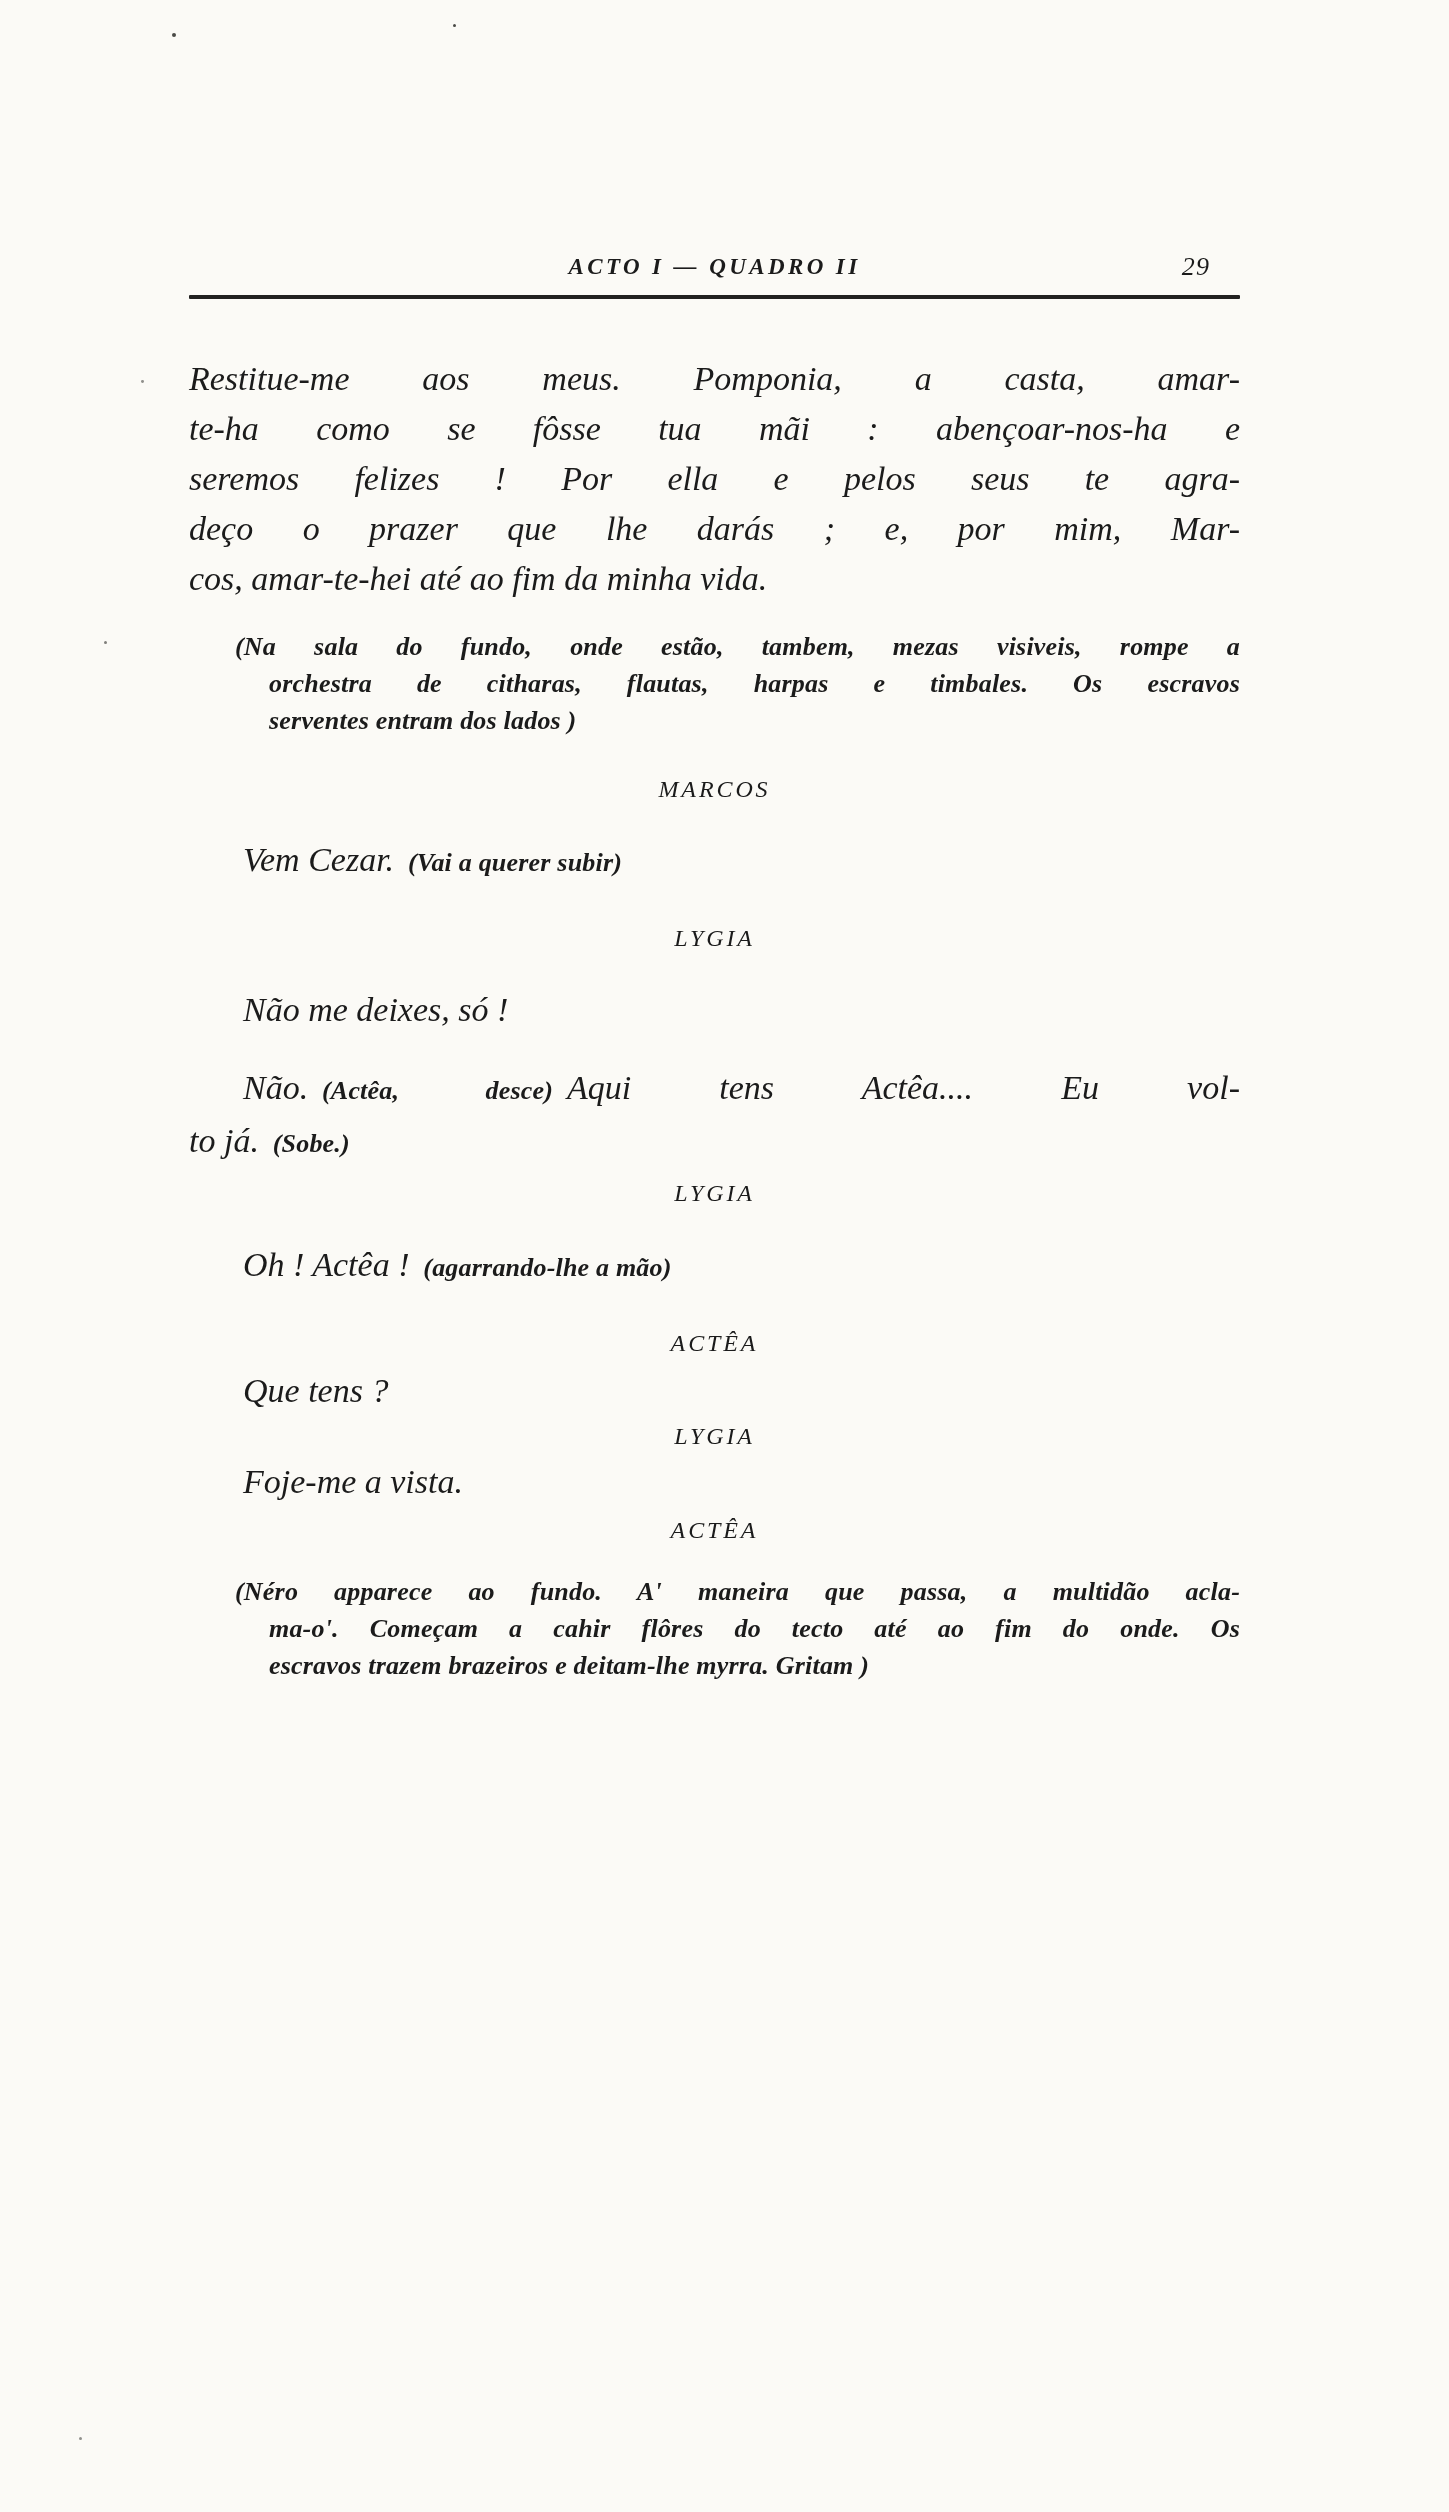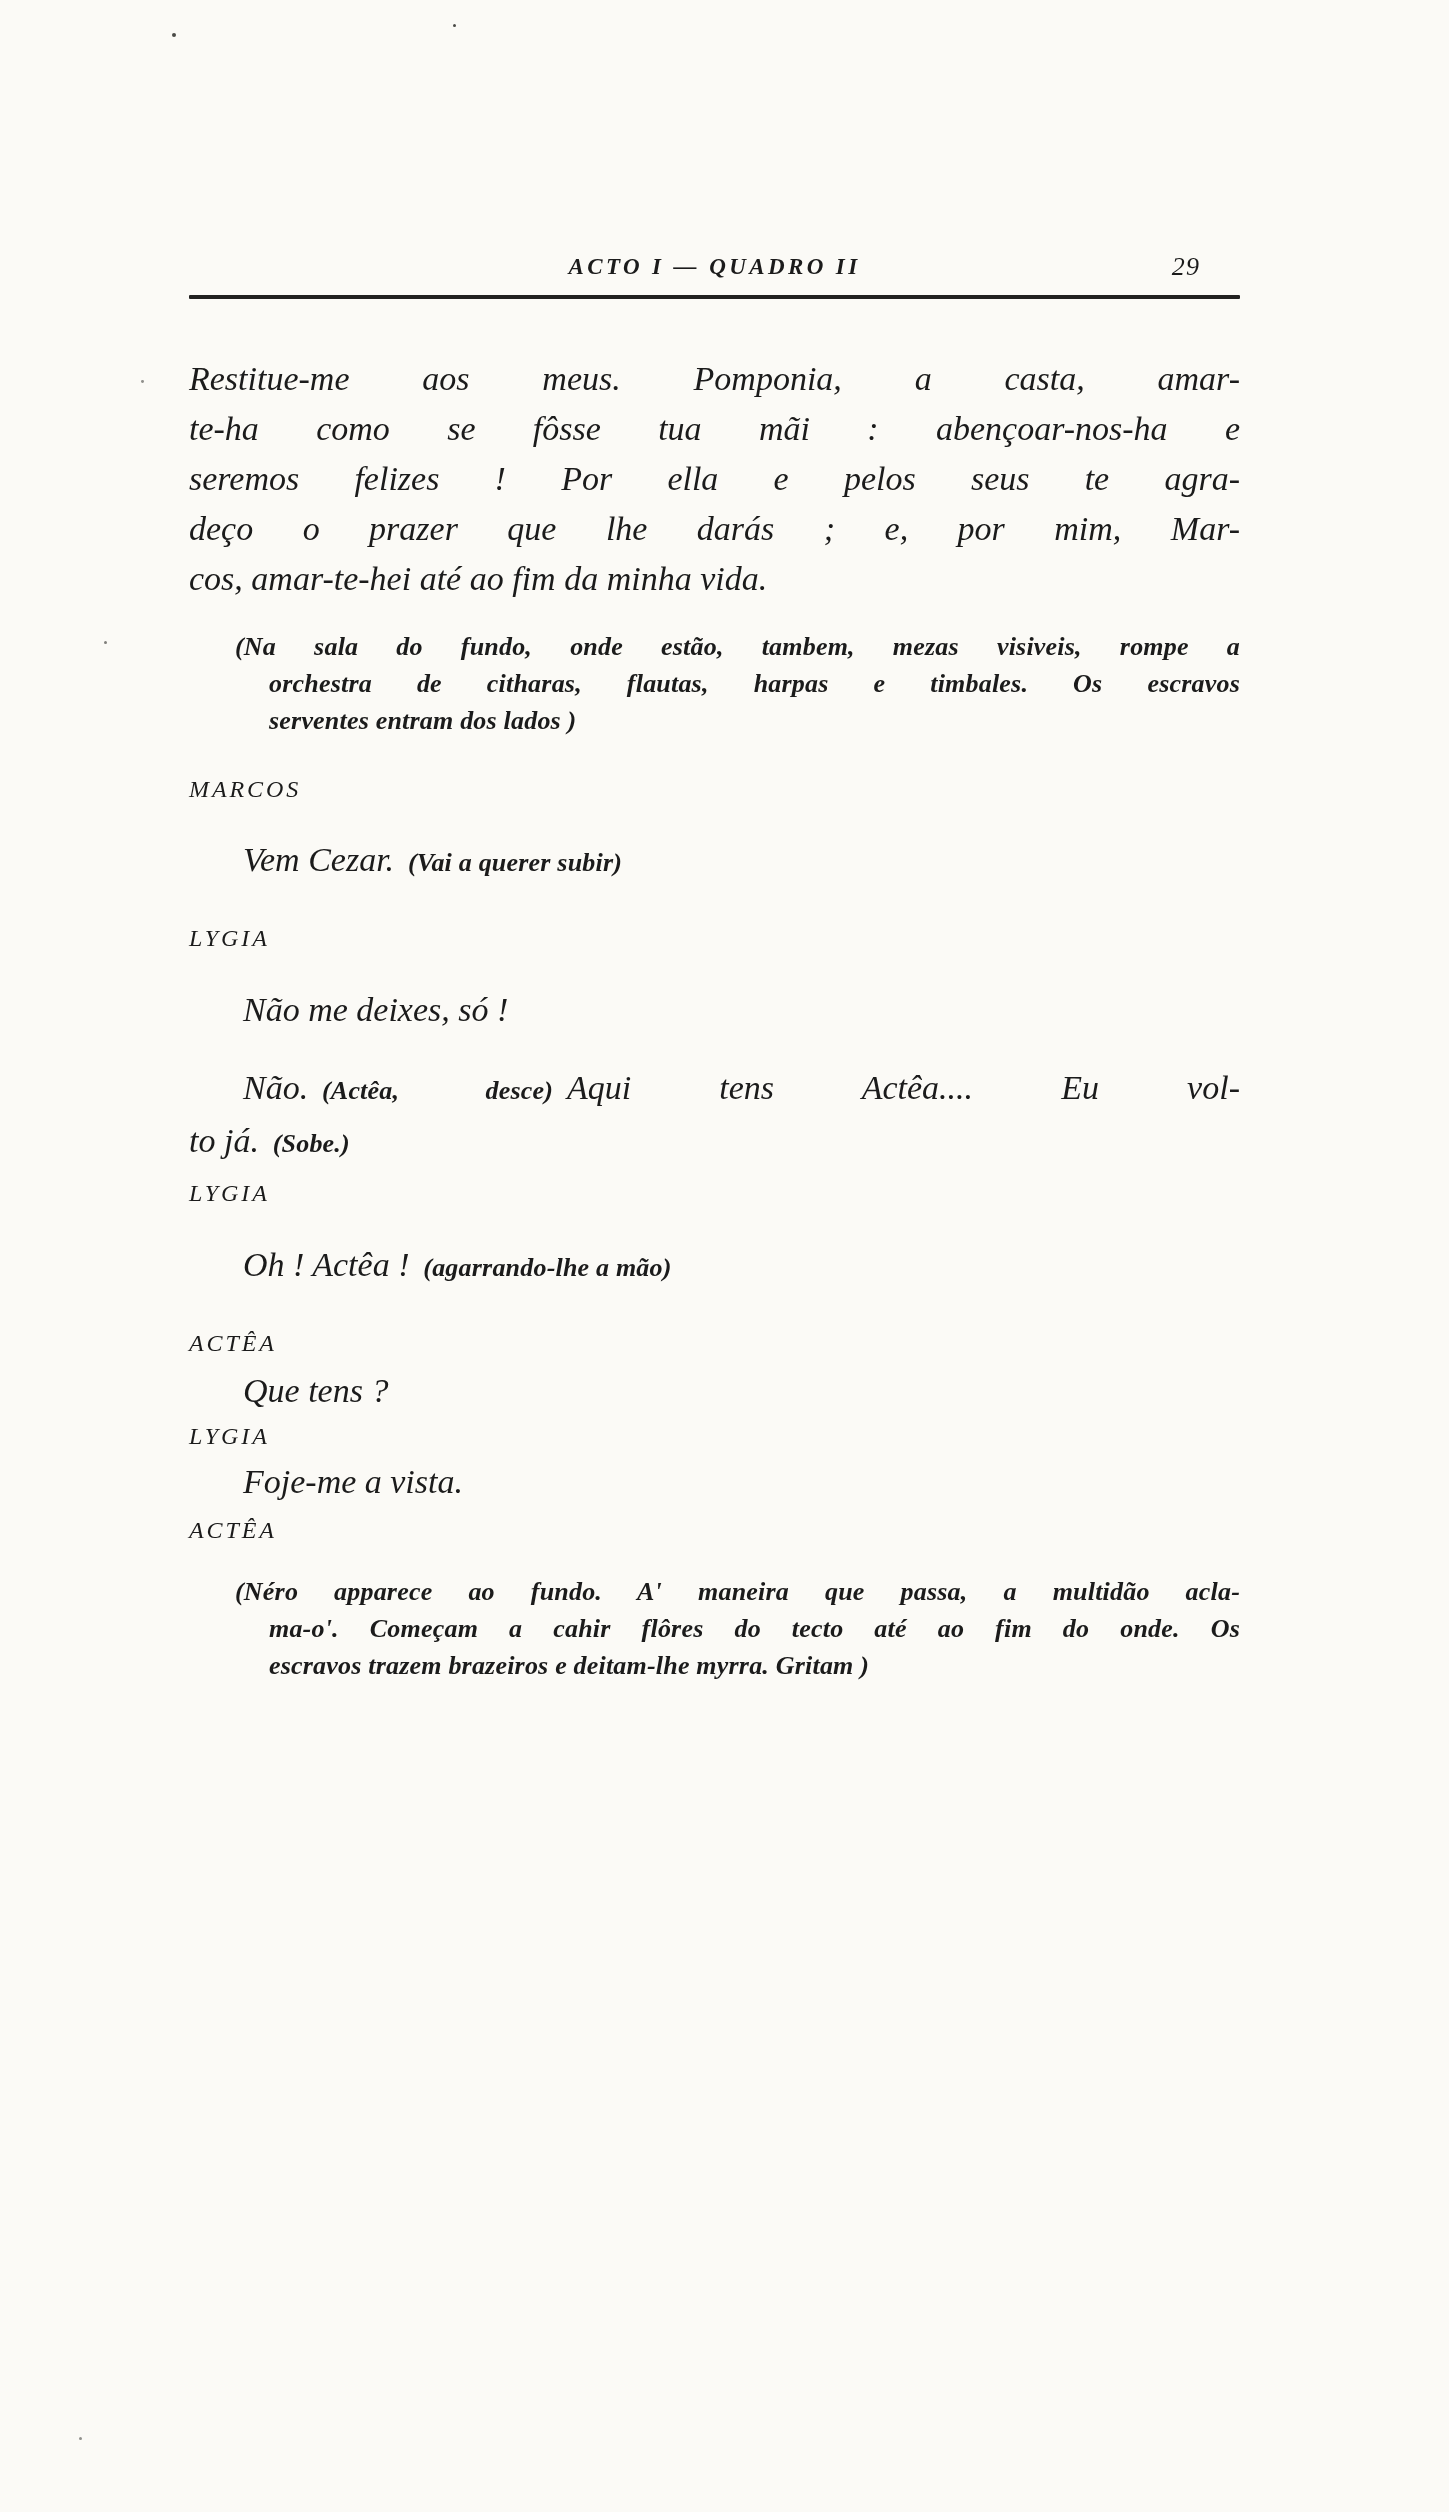--- a/index.html
+++ b/index.html
@@ -34,21 +34,21 @@
   }
   .running-title {
     text-align: center;
     font-weight: bold;
     font-size: 23px;
     letter-spacing: 3.4px;
     line-height: 32px;
   }
   .page-number {
     position: absolute;
-    right: 40px;
+    right: 30px;
     top: 0;
     font-size: 26px;
     letter-spacing: 1.1px;
     line-height: 32px;
   }
   .rule {
     margin-top: 11.5px;
     height: 4.6px;
     background: #222120;
     border-radius: 1.1px;
@@ -73,21 +73,21 @@
     font-weight: bold;
     line-height: 37px;
     margin: 0;
     letter-spacing: 0.2px;
   }
   .sd-first { padding-left: 46px; margin-top: 24px; }
   .sd-cont  { padding-left: 80px; }
   
   .name {
     font-size: 24px;
-    text-align: left;
+    text-align: center;
     letter-spacing: 2.9px;
     line-height: 33px;
     margin: 0;
   }
   
   .dlg {
     font-size: 34px;
     line-height: 50px;
     margin: 0;
     text-indent: 54px;

